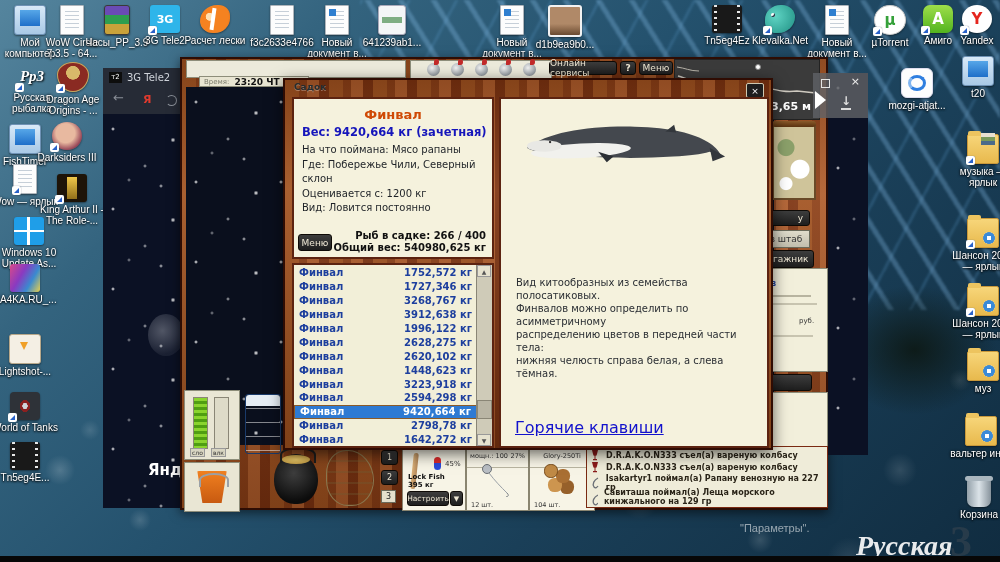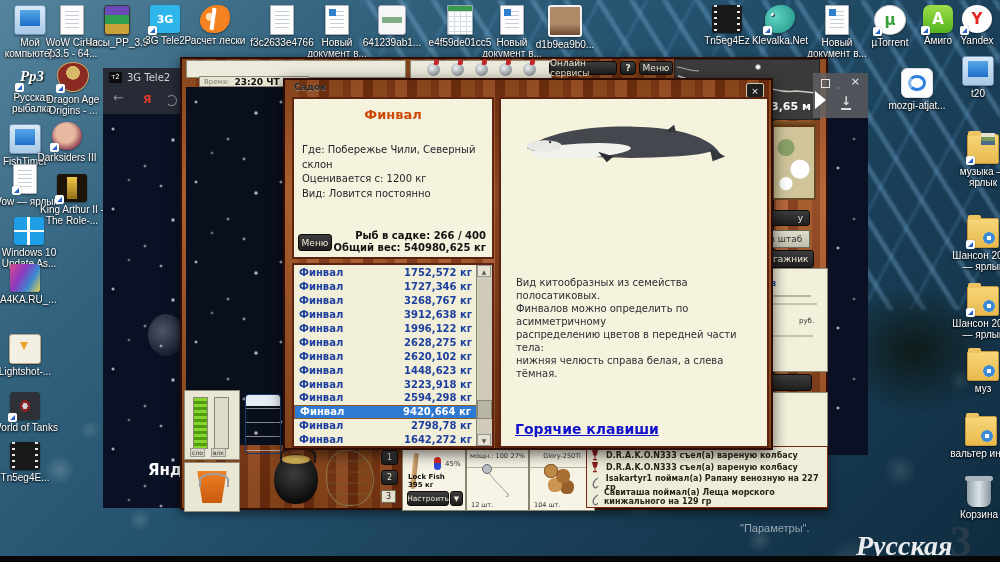--- a/index.html
+++ b/index.html
@@ -151,24 +151,20 @@
       <div class="dlabel">f3c2633e4766</div>
     </div>
   <div class="abs dicon" style="left:304px;top:5px">
       <div class="ig ic-doc ic-docA"></div>
       <div class="dlabel">Новый документ в...</div>
     </div>
   <div class="abs dicon" style="left:359px;top:5px">
       <div class="ig ic-strip"></div>
       <div class="dlabel">641239ab1...</div>
     </div>
-  <div class="abs dicon" style="left:427px;top:5px">
-      <div class="ig ic-grid"></div>
-      <div class="dlabel">e4f59de01cc5</div>
-    </div>
   <div class="abs dicon" style="left:479px;top:5px">
       <div class="ig ic-doc ic-docA"></div>
       <div class="dlabel">Новый документ в...</div>
     </div>
   <div class="abs dicon" style="left:532px;top:5px">
       <div class="ig ic-photo"></div>
       <div class="dlabel">d1b9ea9b0...</div>
     </div>
   <div class="abs dicon" style="left:694px;top:5px">
       <div class="ig ic-film"></div>
@@ -447,21 +443,23 @@
     <span class="abs" style="left:2px;top:18px;width:0;height:0;border-left:11px solid #fff;border-top:9px solid transparent;border-bottom:9px solid transparent"></span>
     <span class="abs" style="left:28px;top:22px;color:#ddd;font-size:12px;font-weight:bold;border-bottom:2px solid #ddd;line-height:13px">↓</span>
   </div>
 
   <div class="abs woodh" style="left:283px;top:78px;width:490px;height:372px;border:2px solid #2f0c03;box-sizing:border-box;box-shadow:0 4px 14px rgba(0,0,0,.6)">
     <div class="abs" style="left:9px;top:2px;font-size:9px;font-weight:bold;color:#242c30;text-shadow:0 1px 0 rgba(255,255,255,.3)">Садок</div>
     <div class="abs" style="right:7px;top:3px;width:16px;height:13px;background:#1e1e1e;border:1px solid #cfc8b0;border-radius:2px;color:#fff;font-size:9px;display:flex;align-items:center;justify-content:center;cursor:pointer">×</div>
 
     <div class="abs panelc" style="left:7px;top:17px;width:202px;height:162px;box-sizing:border-box">
       <div class="abs" style="left:0;right:0;top:8px;text-align:center;font-size:13px;font-weight:bold;color:#cf4a05">Финвал</div>
+      <div class="abs" style="left:8px;top:26px;font-size:11.5px;font-weight:bold;color:#1515bb">Вес: 9420,664 кг (зачетная)</div>
       <div class="abs" style="left:8px;top:44px">
+        <div class="iline">На что поймана: Мясо рапаны</div>
         <div class="iline">Где: Побережье Чили, Северный склон</div>
         <div class="iline">Оценивается с: 1200 кг</div>
         <div class="iline">Вид: Ловится постоянно</div>
       </div>
       <div class="abs dbtn" style="left:4px;bottom:6px;width:32px;height:15px">Меню</div>
       <div class="abs" style="right:6px;top:131px;font-size:10px;font-weight:bold;color:#111">Рыб в садке: 266 / 400</div>
       <div class="abs" style="right:6px;top:143px;font-size:10px;font-weight:bold;color:#111">Общий вес: 540980,625 кг</div>
     </div>
 
     <div class="abs panelc" style="left:7px;top:183px;width:202px;height:185px;box-sizing:border-box;background:#f2efd8">
@@ -533,20 +531,20 @@
         <ellipse cx="24" cy="28" rx="18" ry="6" fill="#e8e8e4"></ellipse>
         <path d="M150,13 l9,-7 l2,8 z" fill="#33373c"></path>
         <path d="M196,30 l16,9 l-13,5 z" fill="#33373c"></path>
         <path d="M80,34 l9,11 l7,-6 z" fill="#2c3035"></path>
         <circle cx="30" cy="24" r="1.2" fill="#222"></circle>
       </svg>
       <div class="abs" style="left:15px;top:177px;width:222px;font-size:10px;line-height:1.3;color:#2a2e33;white-space:pre-line">Вид китообразных из семейства полосатиковых.
 Финвалов можно определить по асимметричному
 распределению цветов в передней части тела:
 нижняя челюсть справа белая, а слева тёмная.</div>
-      <div class="abs" style="left:14px;bottom:9px;font-size:14px;font-weight:bold;color:#1212cc;text-decoration:underline;cursor:pointer">Горячие клавиши</div>
+      <div class="abs" style="left:14px;bottom:9px;font-size:16px;font-weight:normal;color:#1212cc;text-decoration:underline;cursor:pointer">Горячие клавиши</div>
     </div>
   </div>
 
   <div class="abs wm" style="left:740px;top:522px;font-size:11px">"Параметры".</div>
 
   <div class="abs taskline"></div>
 </div>
 
 </body></html>

